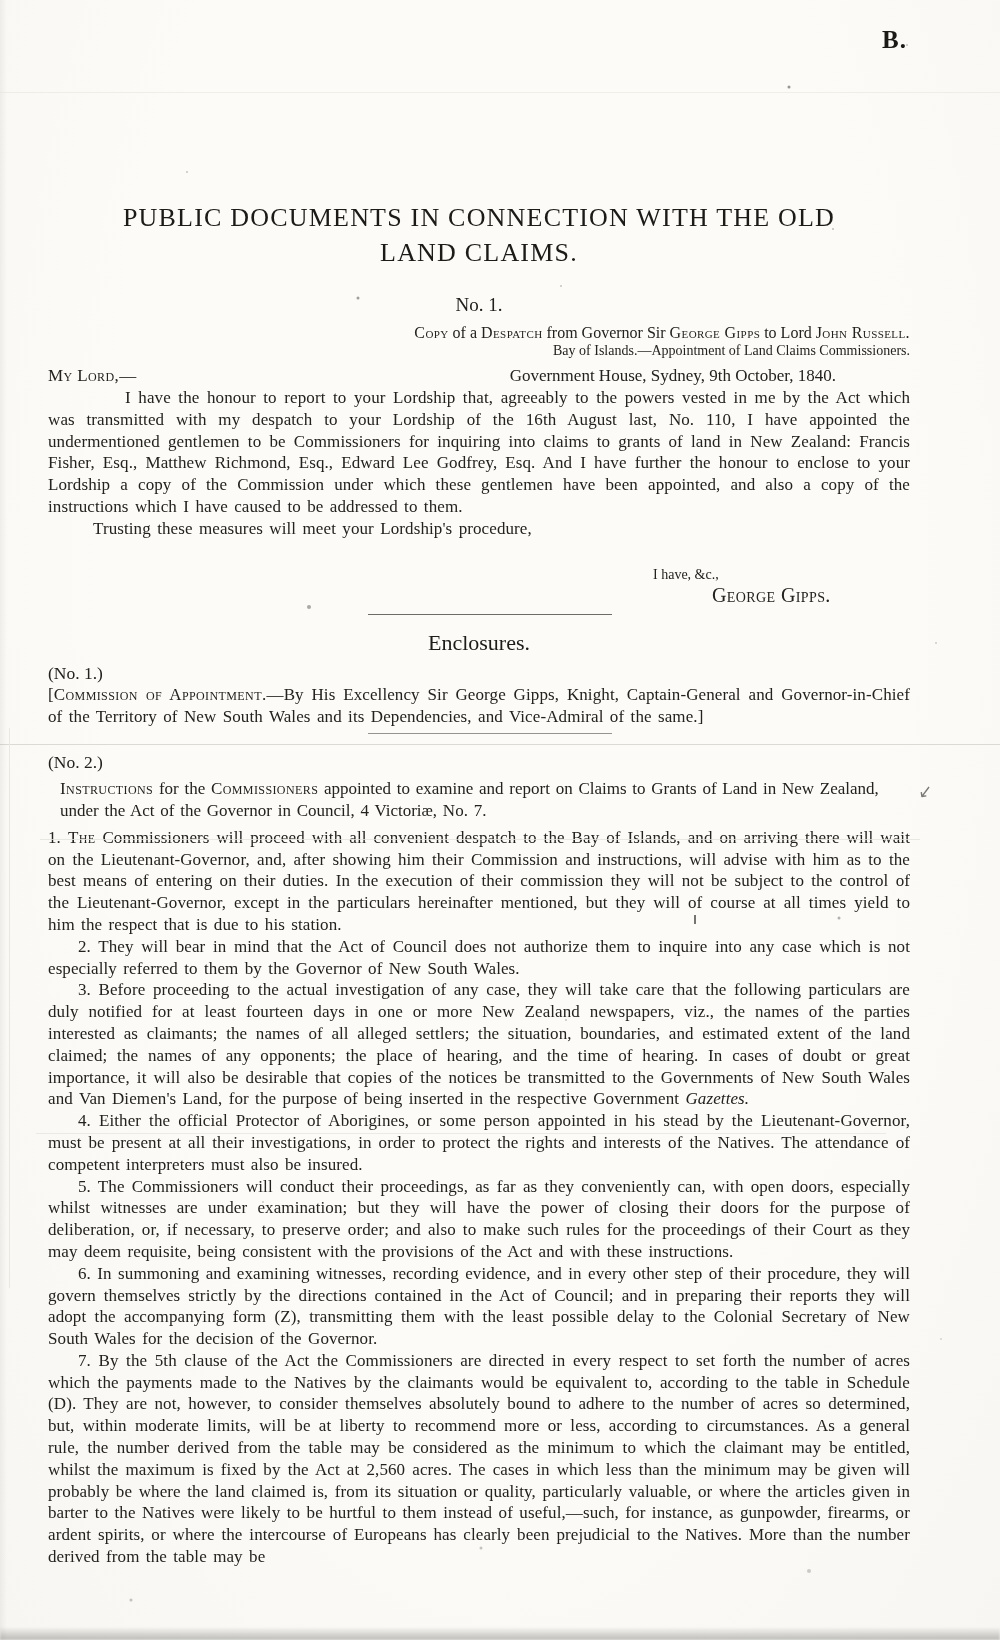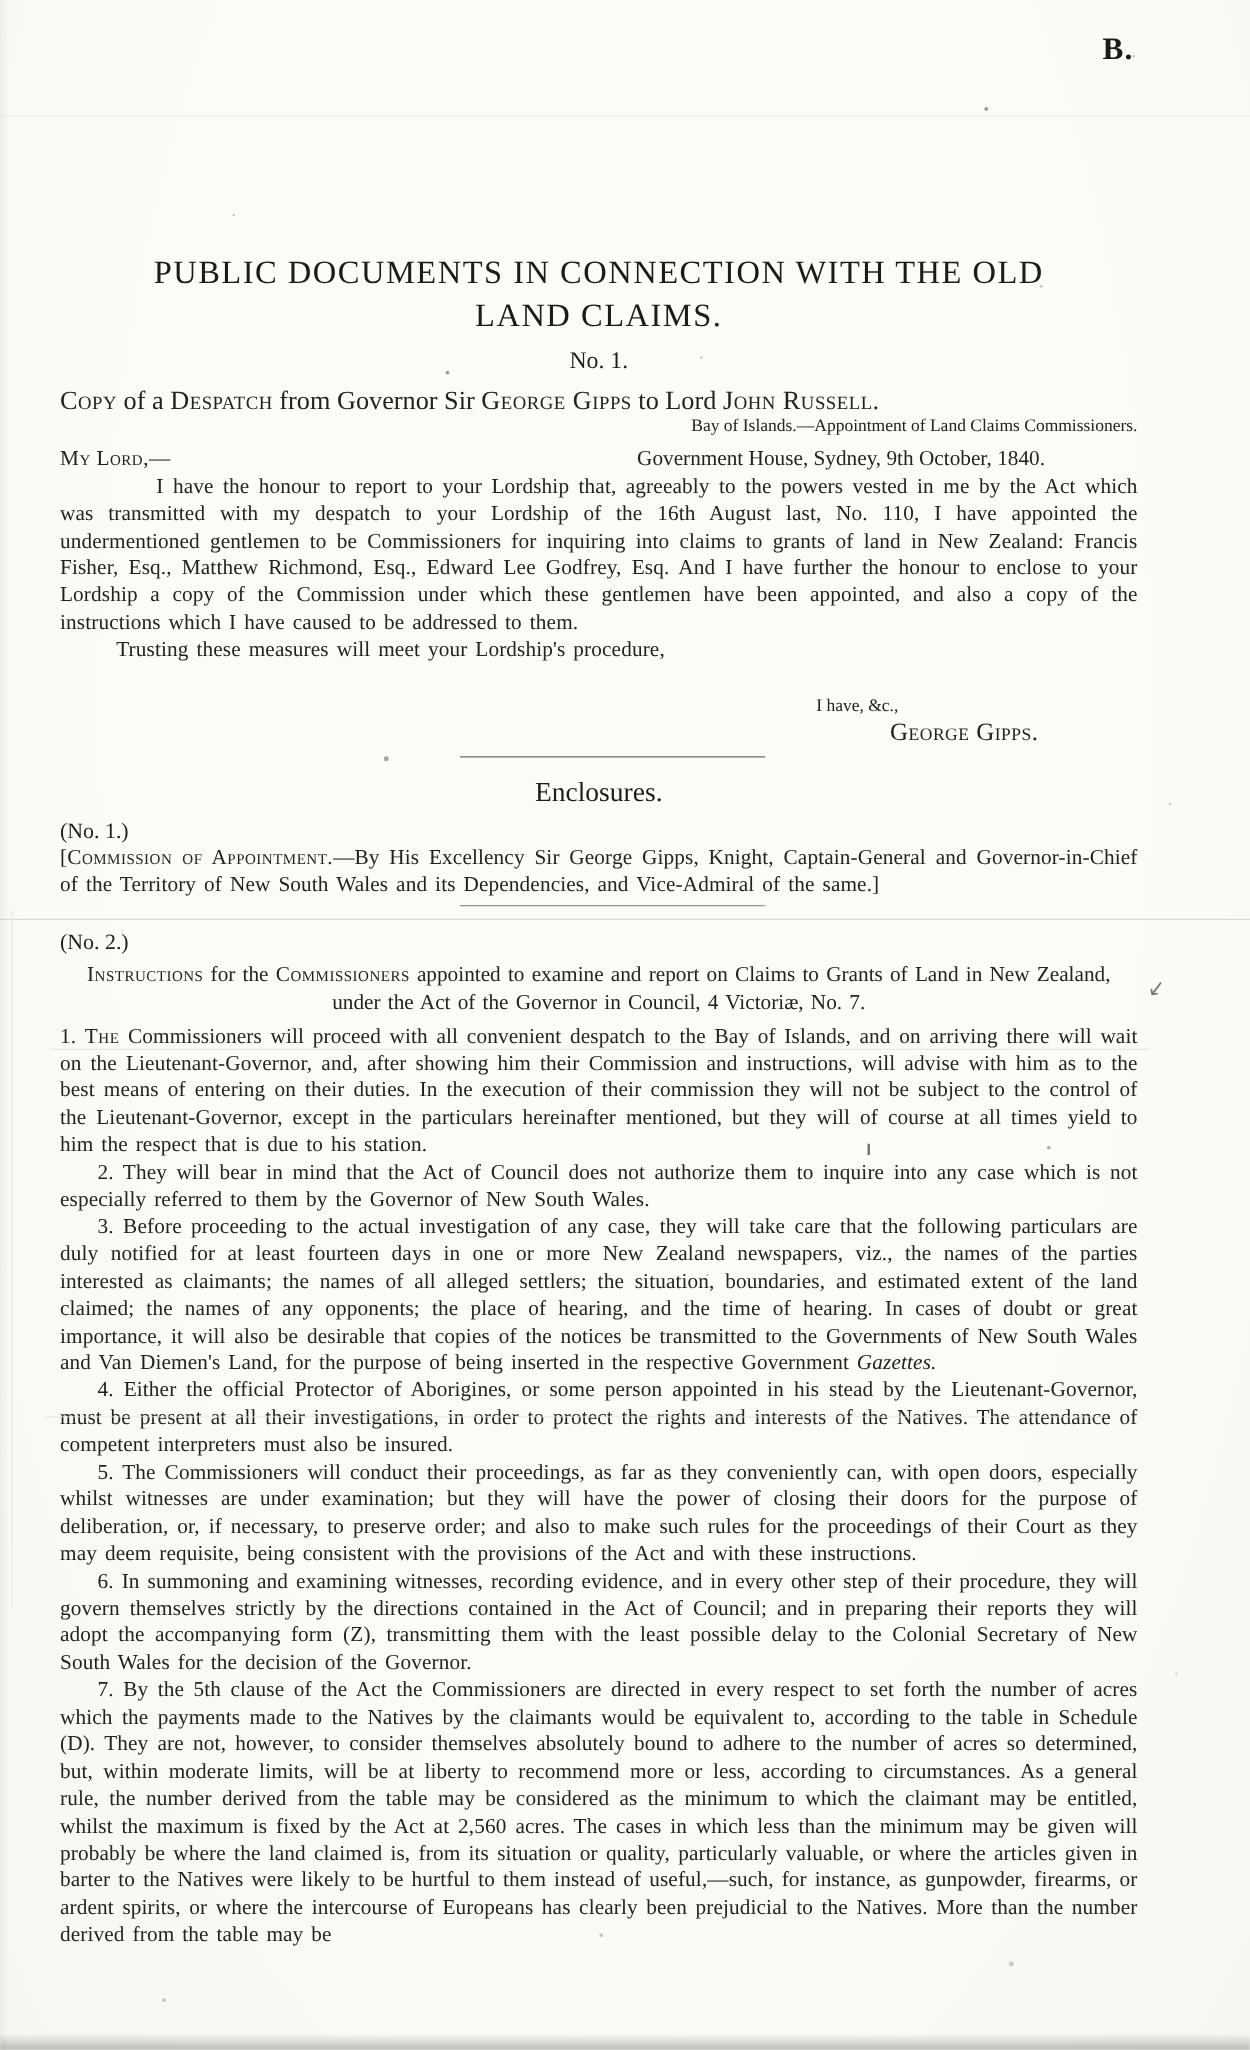--- a/index.html
+++ b/index.html
@@ -17,43 +17,43 @@
   .corner-letter{
     position:absolute;top:26px;left:882px;
     font-size:25px;font-weight:700;letter-spacing:1px;color:#1b1a17;
   }
   
   .content{position:absolute;left:48px;top:200px;width:862px;}
   .title{
     text-align:center;font-size:26px;line-height:35px;
     letter-spacing:1.2px;font-weight:400;color:#1d1b18;
   }
-  .docno{text-align:center;font-size:19px;margin-top:8px;color:#21201c;}
-  .despatch-line{text-align:left;font-size:21px;margin-top:8px;}
+  .docno{text-align:center;font-size:19px;margin-top:24px;color:#21201c;}
+  .despatch-line{text-align:right;font-size:16px;margin-top:8px;}
   .subject{text-align:right;font-size:14px;margin-top:1px;}
   .salutation-row{display:flex;margin-top:6px;font-size:17px;line-height:22px;}
   .dateline{margin-left:auto;margin-right:74px;}
   .para{
     font-size:17px;line-height:21.8px;text-align:justify;
     word-spacing:2px;letter-spacing:0.1px;
   }
   .first-indent{text-indent:77px;}
   .closing{text-indent:45px;}
   .valediction{margin-left:605px;font-size:14px;line-height:21.8px;margin-top:24px;}
   .signature{margin-left:664px;font-size:20px;line-height:21.8px;}
   .rule-short{
     width:244px;height:0;border-top:1.6px solid #55524c;
     margin:7px 0 0 320px;opacity:.85;
   }
   .rule-short.r2{margin-top:5px;border-top-color:#6b6862;opacity:.7;}
   .enclosures-h{text-align:center;font-size:22px;font-weight:400;margin-top:15px;color:#1e1c19;}
   .encl-no{text-align:left;font-size:17.5px;margin-top:7px;}
   .hr-full{margin:10px 0 0 -48px;width:1000px;height:1px;background:#dbdad3;}
   .instructions-heading{
-    text-align:center;font-size:17px;line-height:22.5px;
+    font-size:17px;line-height:22.5px;
     margin-top:5px;padding:0 12px;word-spacing:1.5px;
   }
   .body-paras{margin-top:4px;}
   .num-indent{text-indent:30px;}
   
   .seg-sc{font-variant:small-caps;letter-spacing:0.4px;}
   .seg-i{font-style:italic;}
   
   .artifact{position:absolute;pointer-events:none;}
   .line-a{height:1px;background:#e4e3dd;}

